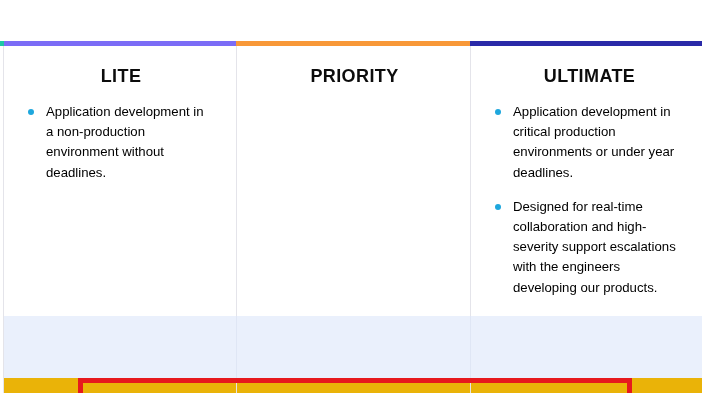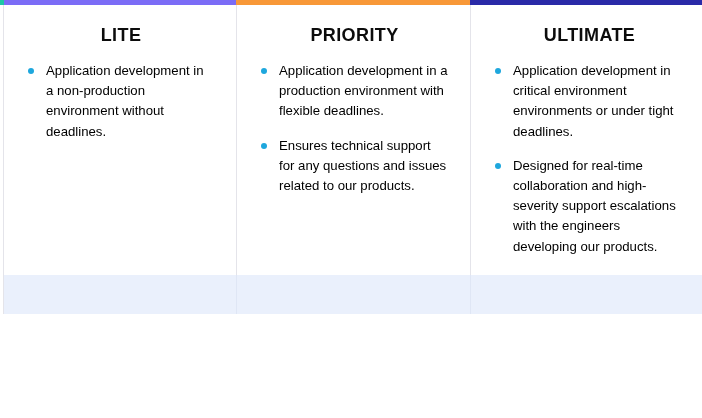--- a/index.html
+++ b/index.html
@@ -3,24 +3,25 @@
 <meta charset="utf-8">
 <style>
   html, body {
     margin: 0;
     padding: 0;
     background: #ffffff;
   }
   #screen {
     position: relative;
     width: 702px;
-    height: 314px;
+    height: 352px;
     overflow: hidden;
     background: #ffffff;
     font-family: "Liberation Sans", sans-serif;
+    margin-top: 41px;
     -webkit-font-smoothing: antialiased;
   }
 
   
   .table-area {
     position: absolute;
     left: 0;
     top: 0;
     width: 702px;
     height: 404px;
@@ -213,38 +214,28 @@
       <ul class="feature-list">
         <li class="feature-item">
           <span class="bullet-dot" style="background: rgb(30, 167, 221);"></span>
           <span>Application development in a non-production environment without deadlines.</span>
         </li>
       </ul>
     </div>
 
     <div class="plan-col c2">
       <div class="plan-title">PRIORITY</div>
-      <ul class="feature-list">
-        <li class="feature-item">
-          <span class="bullet-dot" style="background: rgb(30, 167, 221);"></span>
-          <span>Application development in a production environment with flexible deadlines.</span>
-        </li>
-        <li class="feature-item">
-          <span class="bullet-dot" style="background: rgb(30, 167, 221);"></span>
-          <span>Ensures technical support for any questions and issues related to our products.</span>
-        </li>
-      </ul>
     </div>
 
     <div class="plan-col c3">
       <div class="plan-title">ULTIMATE</div>
       <ul class="feature-list">
         <li class="feature-item">
           <span class="bullet-dot" style="background: rgb(30, 167, 221);"></span>
-          <span>Application development in critical environment environments or under tight deadlines.</span>
+          <span>Application development in critical production environments or under year deadlines.</span>
         </li>
         <li class="feature-item">
           <span class="bullet-dot" style="background: rgb(30, 167, 221);"></span>
           <span>Designed for real-time collaboration and high-severity support escalations with the engineers developing our products.</span>
         </li>
       </ul>
     </div>
 
     <div class="tinted-band" style="background: rgb(234, 240, 252);">
       <div class="band-div b1"></div>

